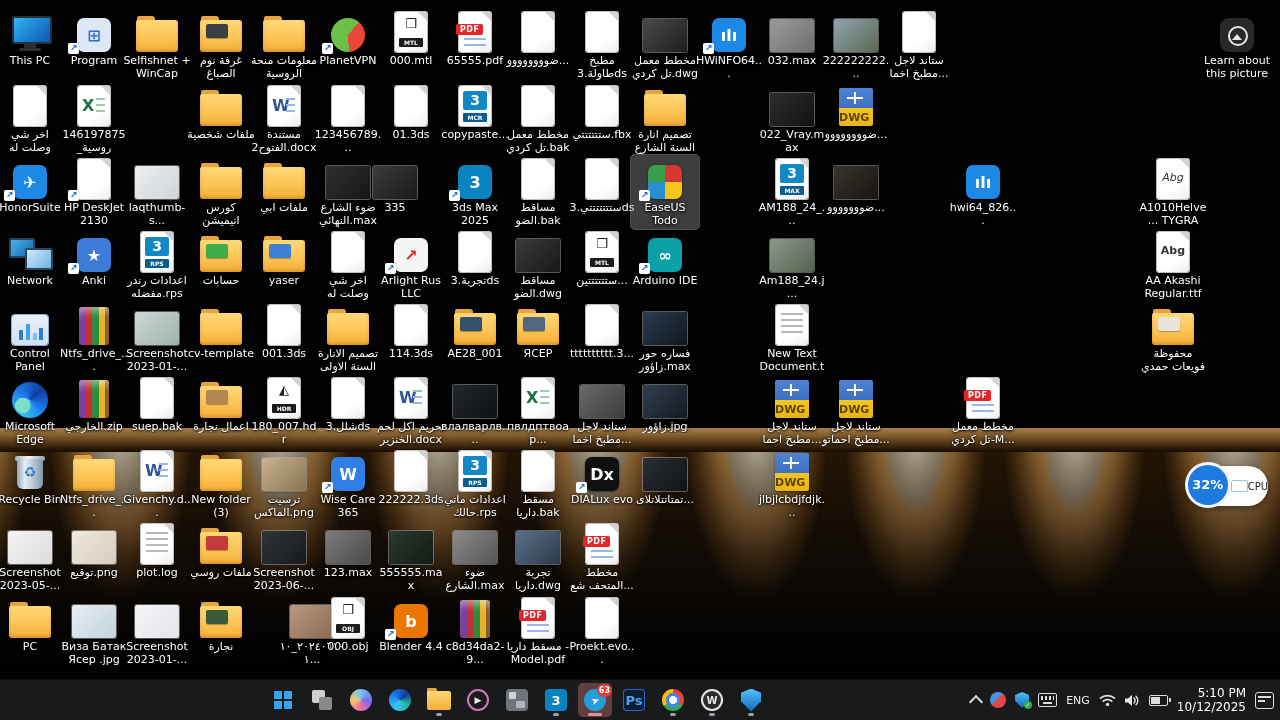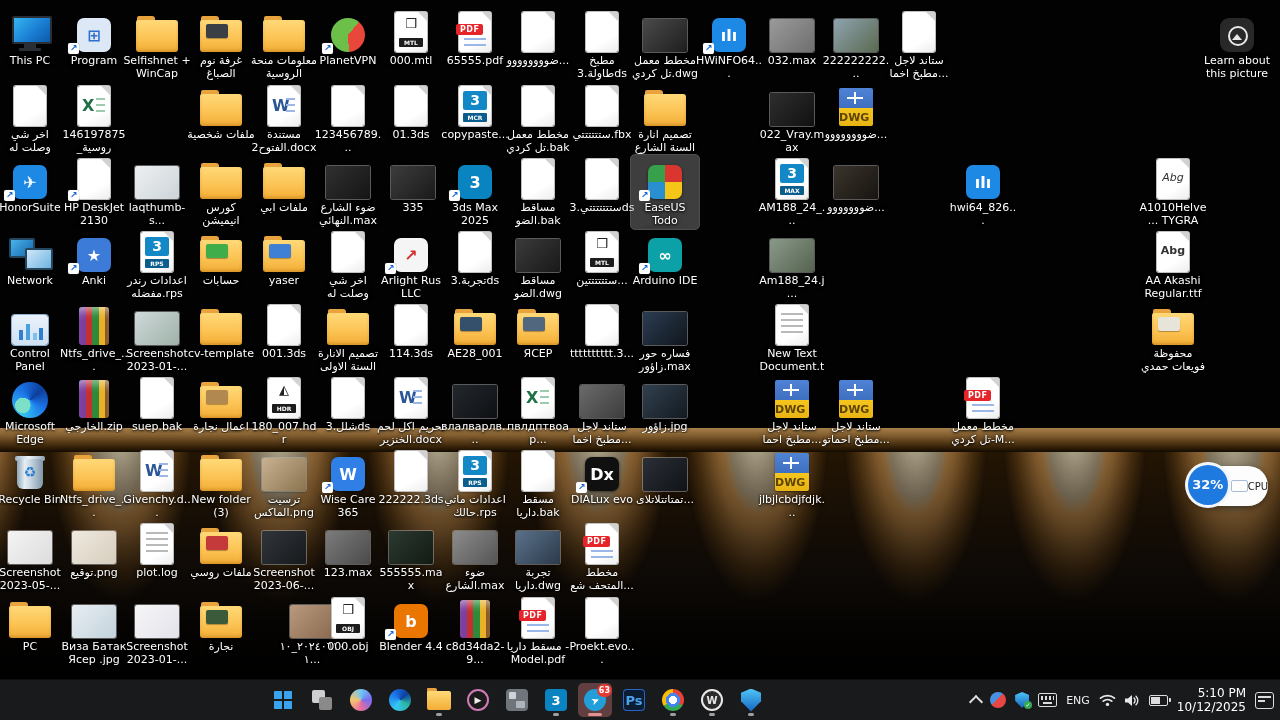--- a/index.html
+++ b/index.html
@@ -451,21 +451,21 @@
           <span class="fol"></span>
         </div>
         <div class="lbl">ملفات ابي</div>
       </div>
       <div class="dicon" style="left: 314px; top: 155px;">
         <div class="ig">
           <span class="thumb" style="background:linear-gradient(135deg,#303030,#151515)"></span>
         </div>
         <div class="lbl">ضوء الشارع النهائي.max</div>
       </div>
-      <div class="dicon" style="left: 379px; top: 155px;">
+      <div class="dicon" style="left: 361px; top: 155px;">
         <div class="ig">
           <span class="thumb" style="background:linear-gradient(135deg,#3c3c3c,#1a1a1a)"></span>
         </div>
         <div class="lbl">335</div>
       </div>
       <div class="dicon" style="left: 441px; top: 155px;">
         <div class="ig">
           <span class="app" style="background:#0a84c1">
             <span style="">3</span>
           </span>

